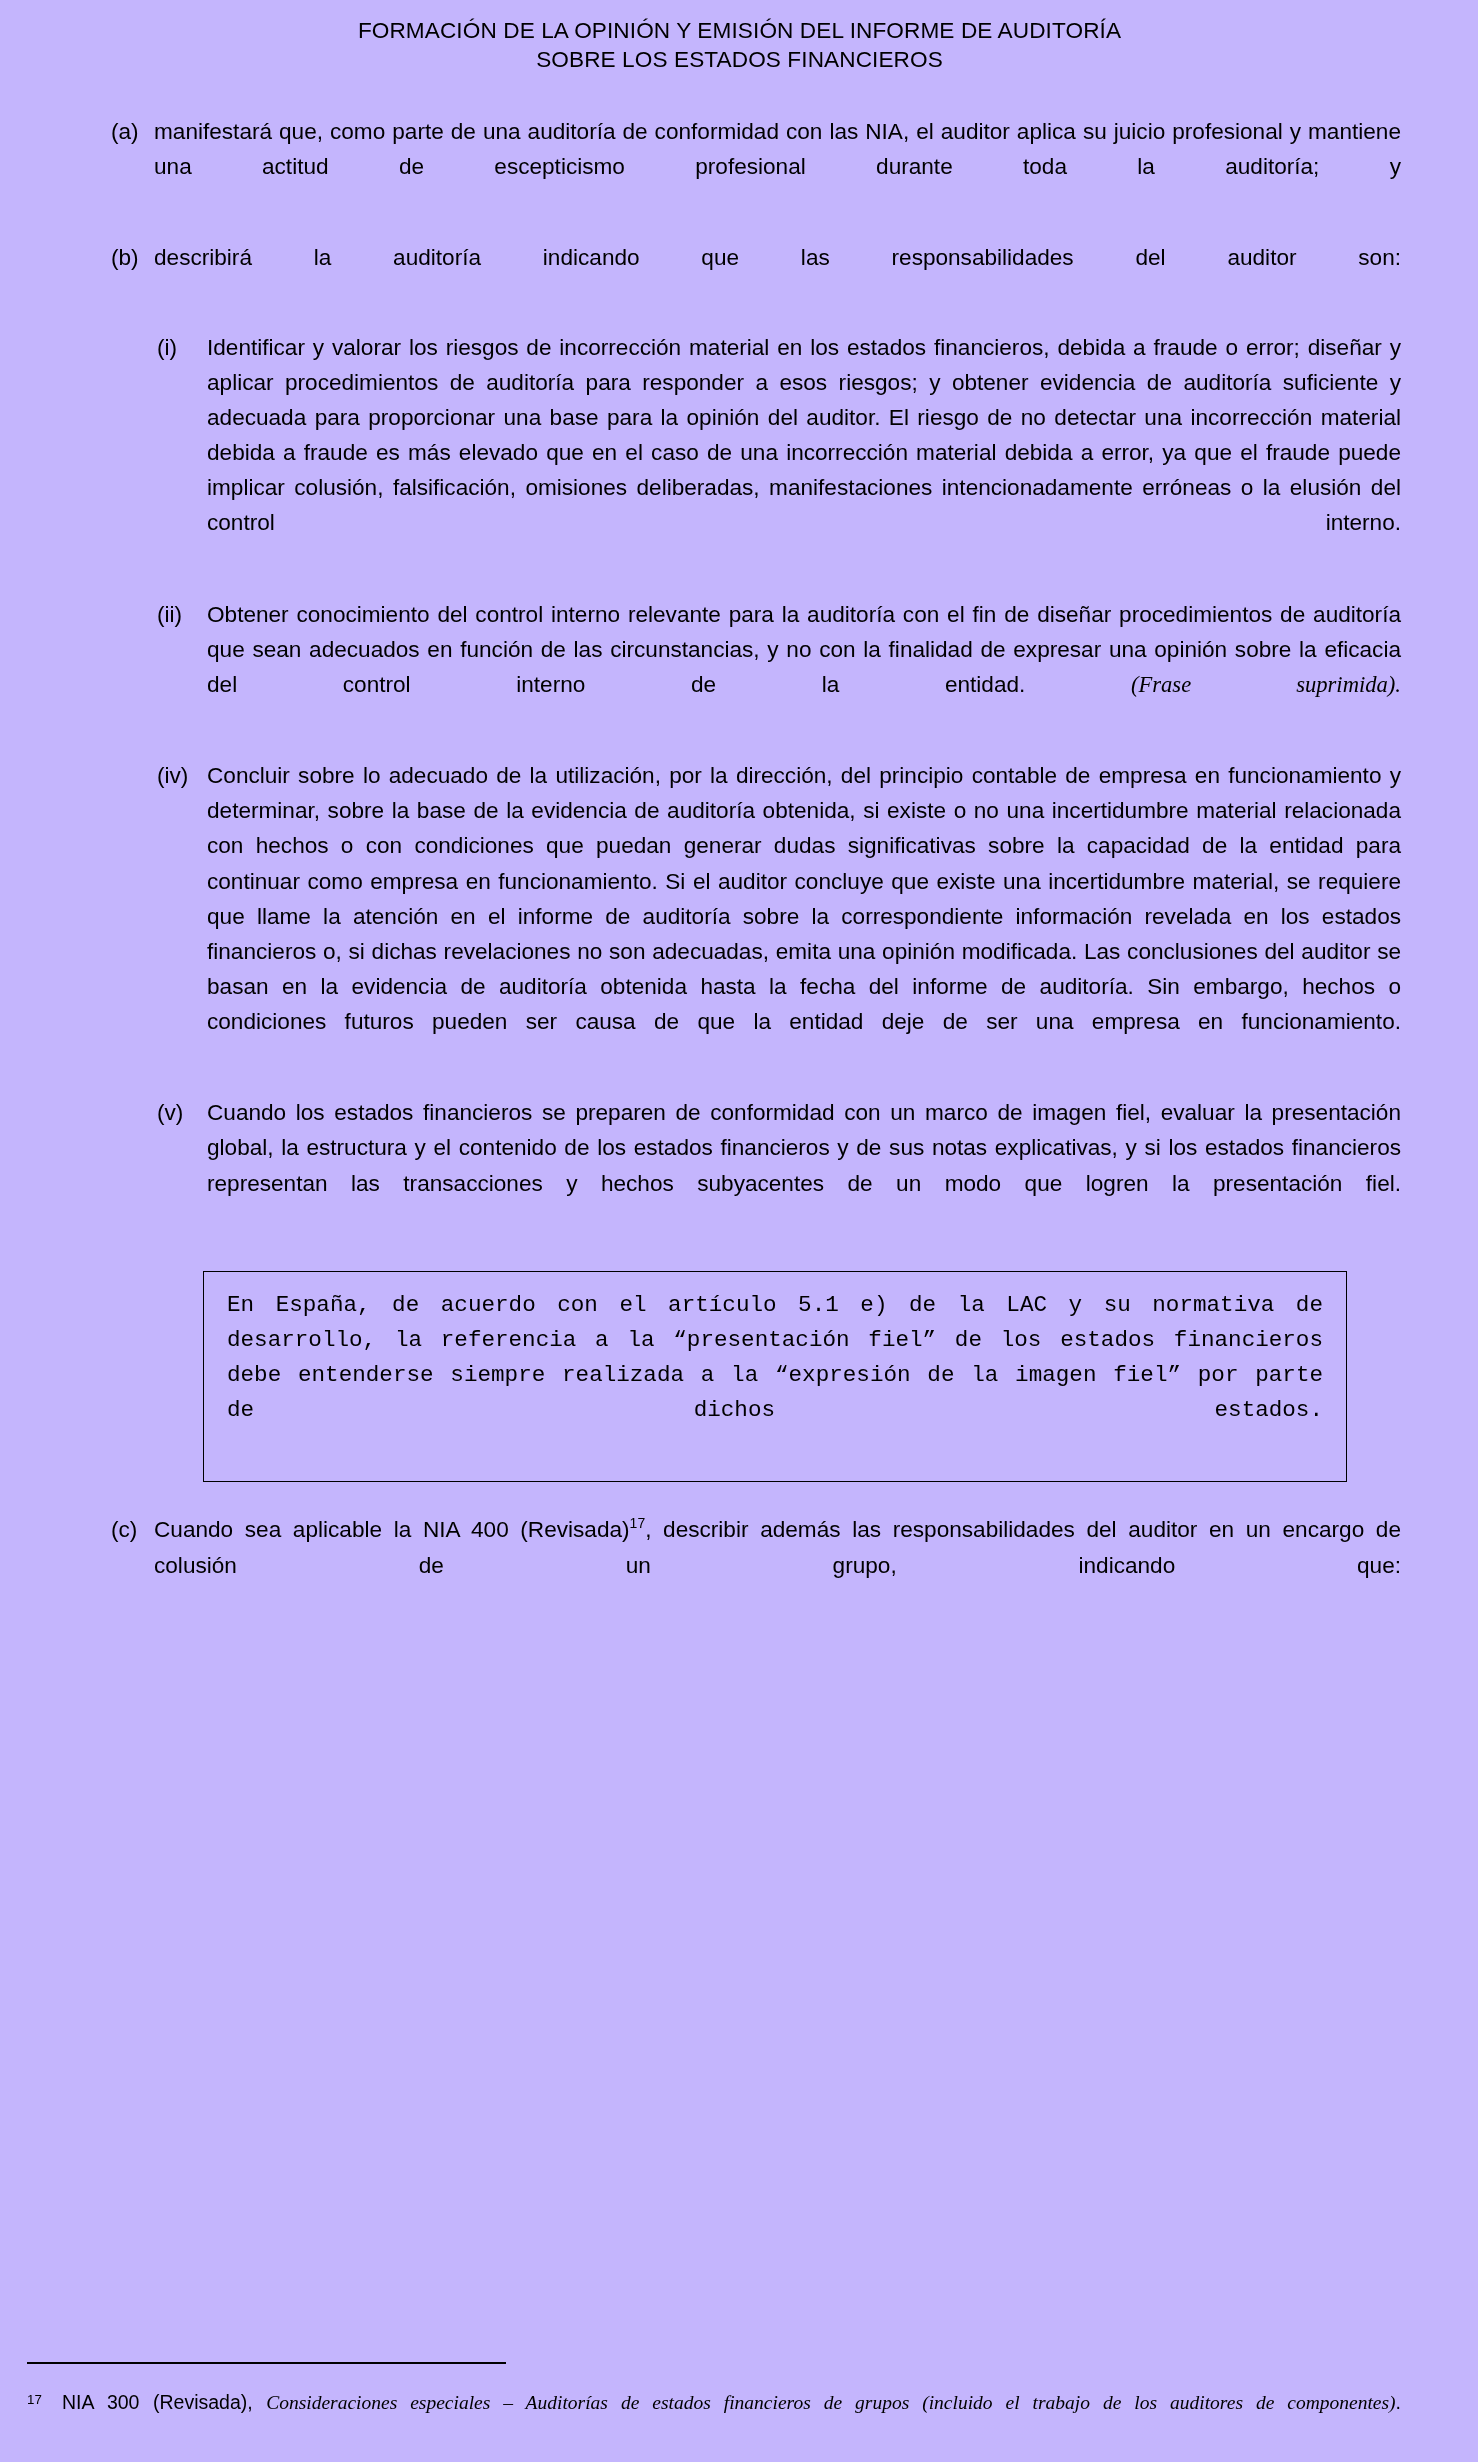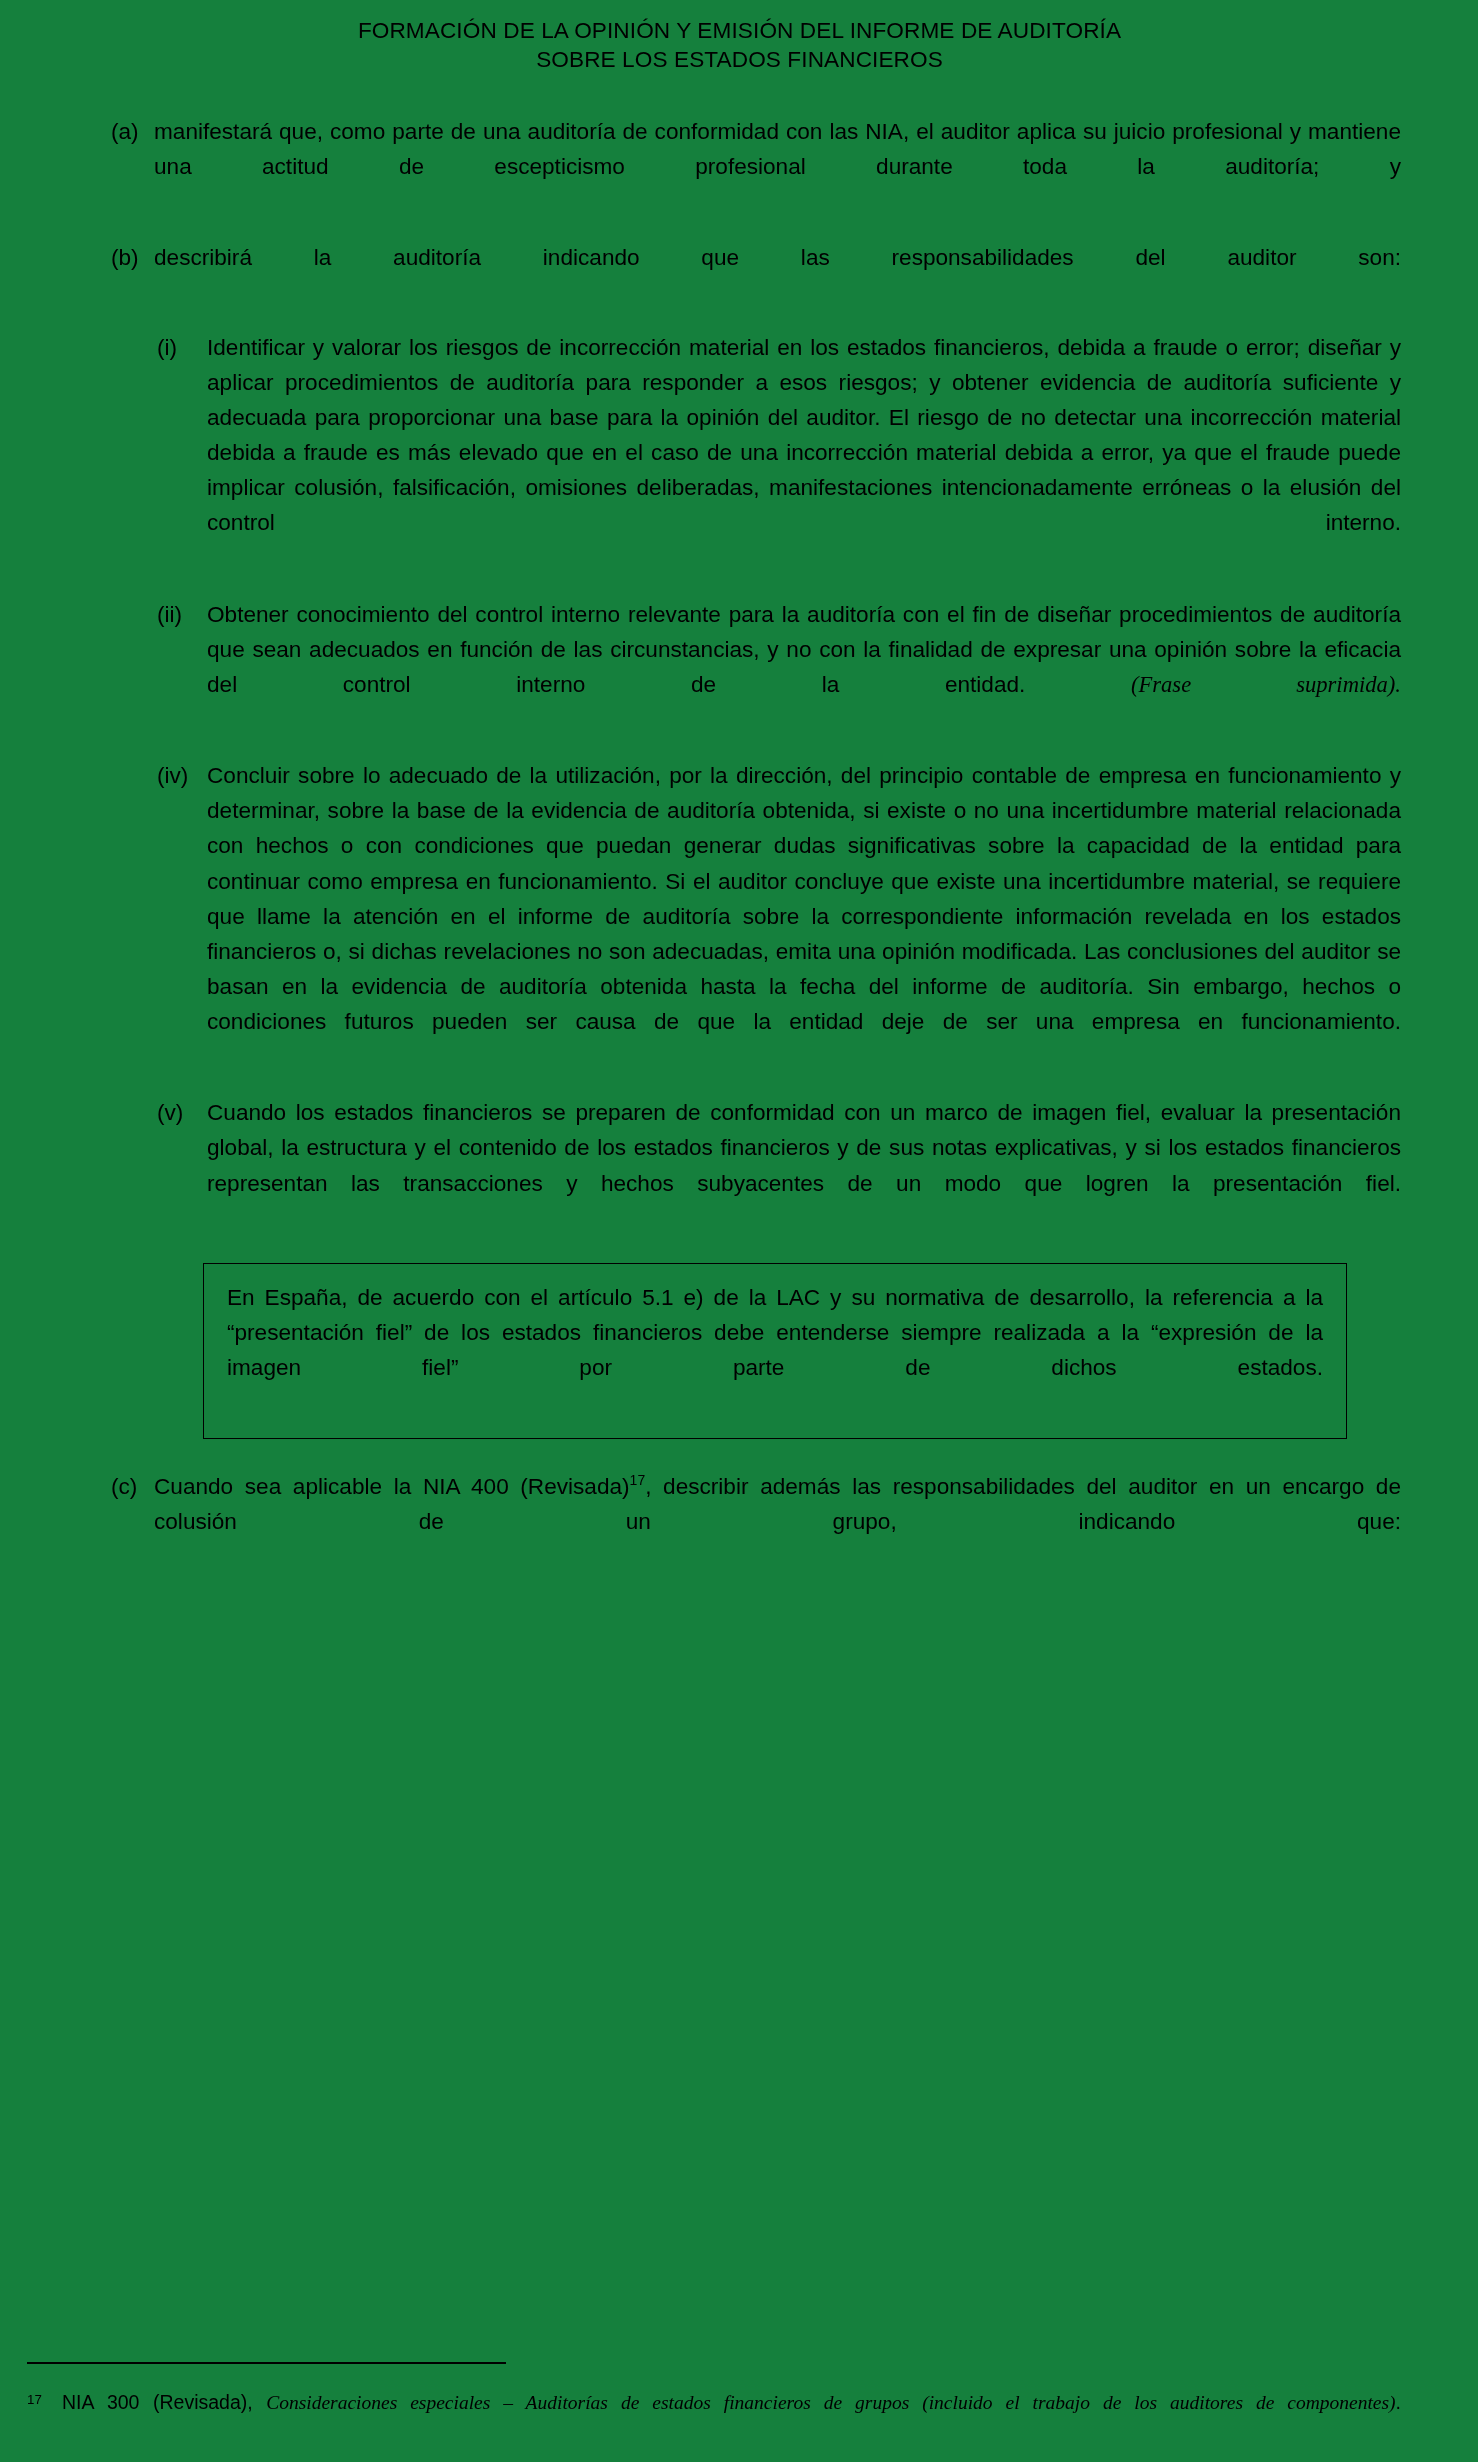--- a/index.html
+++ b/index.html
@@ -7,21 +7,21 @@
     margin: 0;
     padding: 0;
     background: #ffffff;
   }
 
   .page {
     position: relative;
     width: 1479px;
     height: 2462px;
     margin: 0 auto;
-    background: #15803d;
+    background: #c4b5fd;
     color: #000000;
     font-family: "Liberation Sans", sans-serif;
     box-sizing: border-box;
     overflow: hidden;
   }
 
   
   .page-header {
     padding-top: 16px;
     text-align: center;
@@ -86,22 +86,23 @@
   sup.fnref {
     font-size: 0.62em;
     vertical-align: super;
     line-height: 0;
   }
 
   
   .callout-wrap {
     padding-left: 92px;
     padding-right: 0;
-    margin-top: 27px;
+    margin-top: 35px;
     margin-bottom: 30px;
+    font-family: Liberation Mono, monospace;
   }
   .callout {
     border: 1.8px solid #000000;
     padding: 16px 23px 18px 23px;
     box-sizing: border-box;
     width: 1144px;
   }
   .callout p {
     margin: 0;
     font-size: 22.6px;

